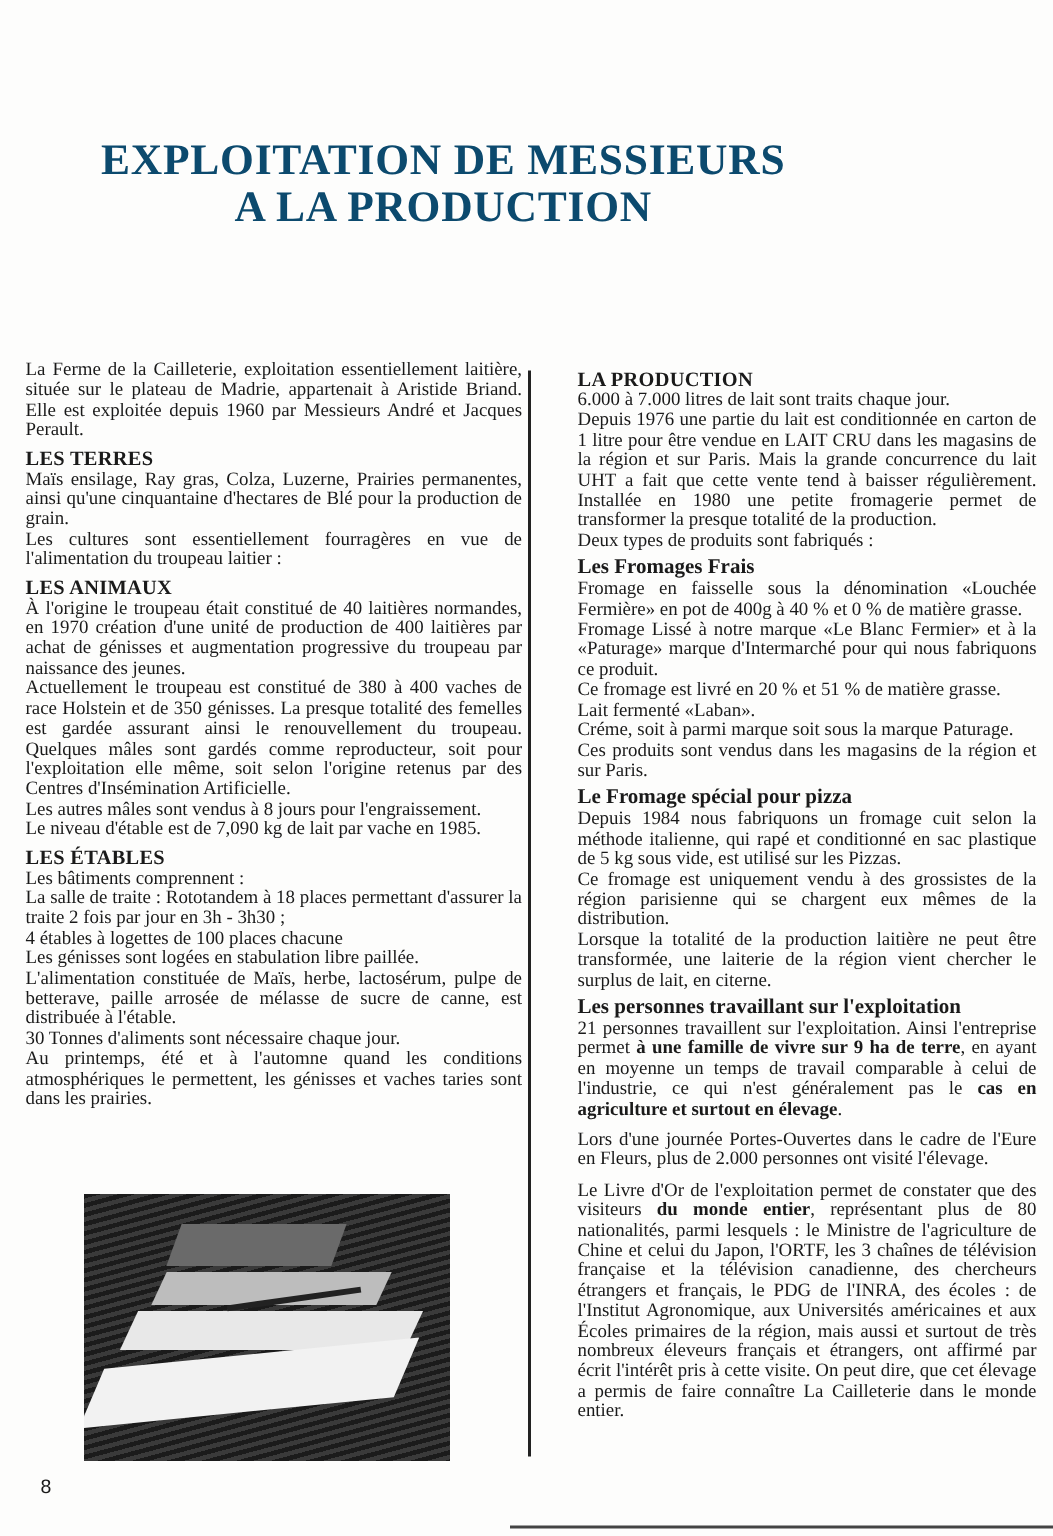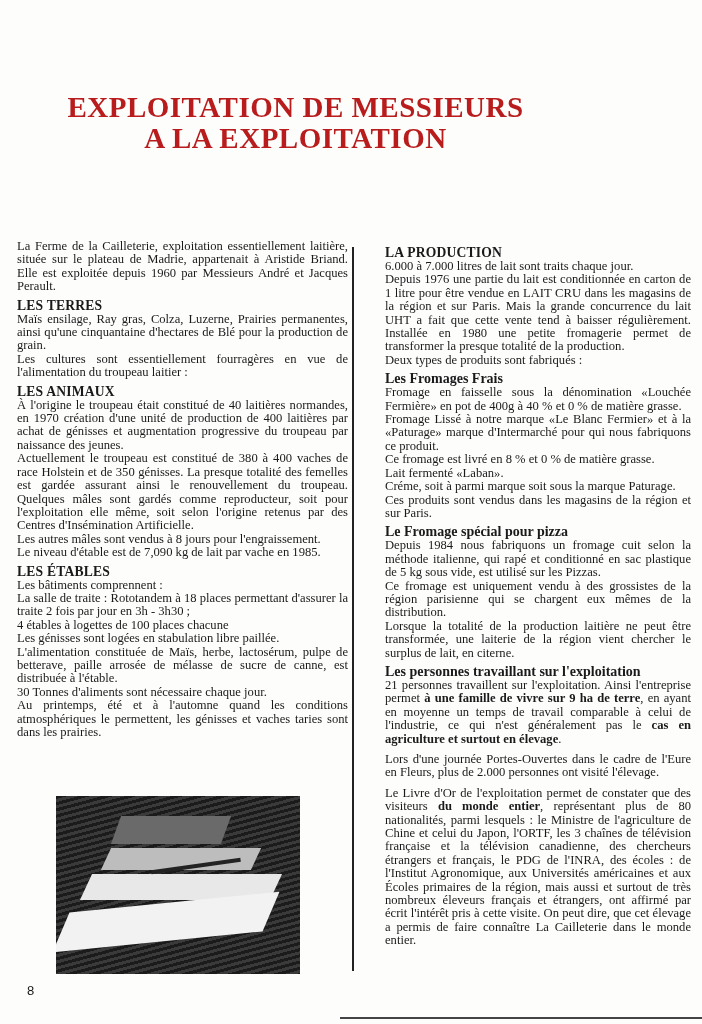--- a/index.html
+++ b/index.html
@@ -3,21 +3,21 @@
 <meta charset="utf-8">
 <style>
   html, body { margin:0; padding:0; }
   body {
     width:702px; height:1024px; background:#fdfdfc; position:relative; overflow:hidden;
     color:#1a1a1a; font-family:"Liberation Serif","DejaVu Serif",serif;
   }
   .title {
     position:absolute; top:92px; left:0; width:591px; text-align:center;
     font-family:"Liberation Serif","DejaVu Serif",serif; font-weight:bold;
-    font-size:29px; line-height:31px; letter-spacing:0.5px; color:#b91c1c;
+    font-size:29px; line-height:31px; letter-spacing:0.5px; color:#0c4a6e;
   }
   .col { position:absolute; font-size:12.6px; line-height:13.4px; text-align:justify; }
   .col-left { left:17px; top:240px; width:331px; }
   .col-right { left:385px; top:242px; width:306px; }
   .divider { position:absolute; left:352px; top:247px; width:2px; height:724px; background:#222; }
   .sec-h { font-weight:bold; font-size:13.6px; line-height:14px; margin-top:5px; letter-spacing:0.2px; }
   .sub-h { font-weight:bold; font-size:14px; line-height:14px; margin-top:5px; }
   .p { margin:0; }
   .gap { margin-top:7px; }
   b { font-weight:bold; }
@@ -34,21 +34,21 @@
   .photo .bld4 { position:absolute; left:10px; top:106px; width:200px; height:40px; background:#f2f2f2; transform:skewX(-28deg) rotate(-6deg); }
   .photo .stripe { position:absolute; left:95px; top:68px; width:90px; height:4px; background:#222; transform:rotate(-8deg); }
   .page-num { position:absolute; left:27px; top:983px; font-family:"Liberation Sans","DejaVu Sans",sans-serif; font-size:13px; }
   .bottom-rule { position:absolute; left:340px; top:1017px; width:362px; height:2px; background:#444; }
 </style>
 </head>
 <body>
 
 <div class="title">
   <div>EXPLOITATION DE MESSIEURS</div>
-  <div>A LA EXPLOITATION</div>
+  <div>A LA PRODUCTION</div>
 </div>
 
 <div class="col col-left">
   <p class="p">La Ferme de la Cailleterie, exploitation essentiellement laitière, située sur le plateau de Madrie, appartenait à Aristide Briand. Elle est exploitée depuis 1960 par Messieurs André et Jacques Perault.</p>
 
   <div class="sec-h">LES TERRES</div>
   <p class="p">Maïs ensilage, Ray gras, Colza, Luzerne, Prairies permanentes, ainsi qu'une cinquantaine d'hectares de Blé pour la production de grain.</p>
   <p class="p">Les cultures sont essentiellement fourragères en vue de l'alimentation du troupeau laitier :</p>
 
   <div class="sec-h">LES ANIMAUX</div>
@@ -71,21 +71,21 @@
 
 <div class="col col-right">
   <div class="sec-h" style="margin-top:4px">LA PRODUCTION</div>
   <p class="p">6.000 à 7.000 litres de lait sont traits chaque jour.</p>
   <p class="p">Depuis 1976 une partie du lait est conditionnée en carton de 1 litre pour être vendue en LAIT CRU dans les magasins de la région et sur Paris. Mais la grande concurrence du lait UHT a fait que cette vente tend à baisser régulièrement. Installée en 1980 une petite fromagerie permet de transformer la presque totalité de la production.</p>
   <p class="p">Deux types de produits sont fabriqués :</p>
 
   <div class="sub-h">Les Fromages Frais</div>
   <p class="p">Fromage en faisselle sous la dénomination «Louchée Fermière» en pot de 400g à 40 % et 0 % de matière grasse.</p>
   <p class="p">Fromage Lissé à notre marque «Le Blanc Fermier» et à la «Paturage» marque d'Intermarché pour qui nous fabriquons ce produit.</p>
-  <p class="p">Ce fromage est livré en 8 % et 0 % de matière grasse.</p>
+  <p class="p">Ce fromage est livré en 20 % et 51 % de matière grasse.</p>
   <p class="p">Lait fermenté «Laban».</p>
   <p class="p">Créme, soit à parmi marque soit sous la marque Paturage.</p>
   <p class="p">Ces produits sont vendus dans les magasins de la région et sur Paris.</p>
 
   <div class="sub-h">Le Fromage spécial pour pizza</div>
   <p class="p">Depuis 1984 nous fabriquons un fromage cuit selon la méthode italienne, qui rapé et conditionné en sac plastique de 5 kg sous vide, est utilisé sur les Pizzas.</p>
   <p class="p">Ce fromage est uniquement vendu à des grossistes de la région parisienne qui se chargent eux mêmes de la distribution.</p>
   <p class="p">Lorsque la totalité de la production laitière ne peut être transformée, une laiterie de la région vient chercher le surplus de lait, en citerne.</p>
 
   <div class="sub-h">Les personnes travaillant sur l'exploitation</div>

